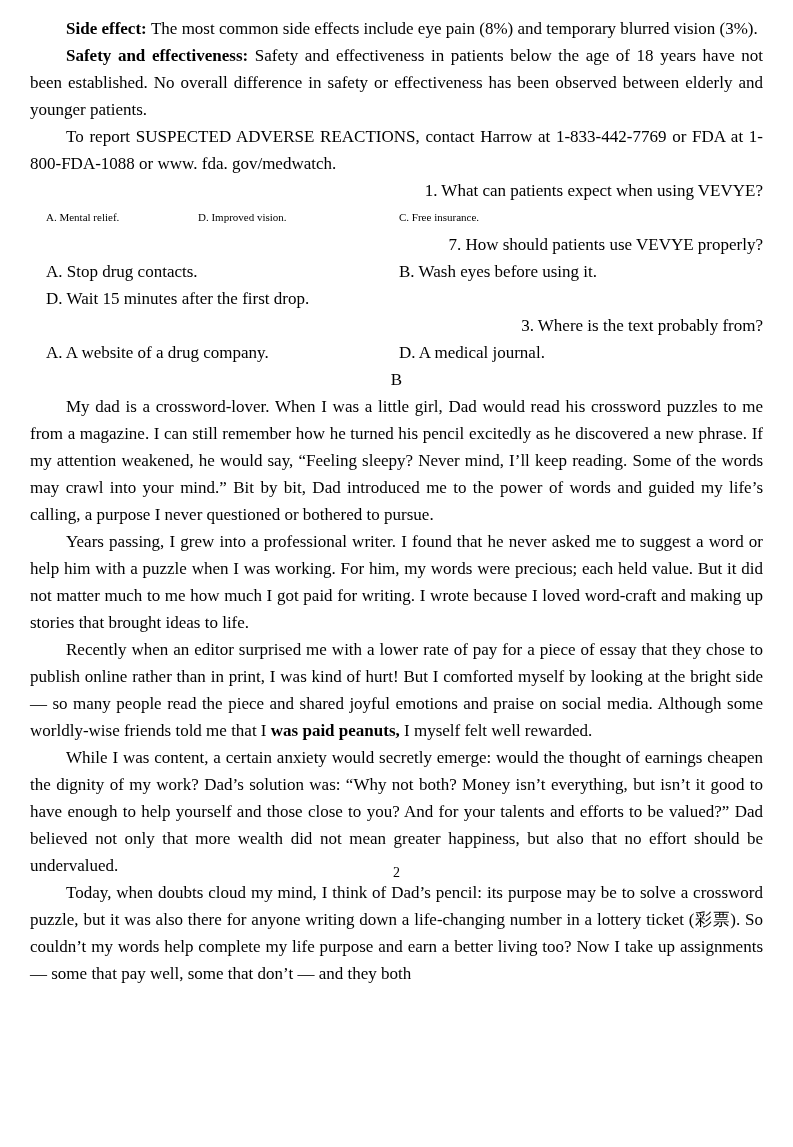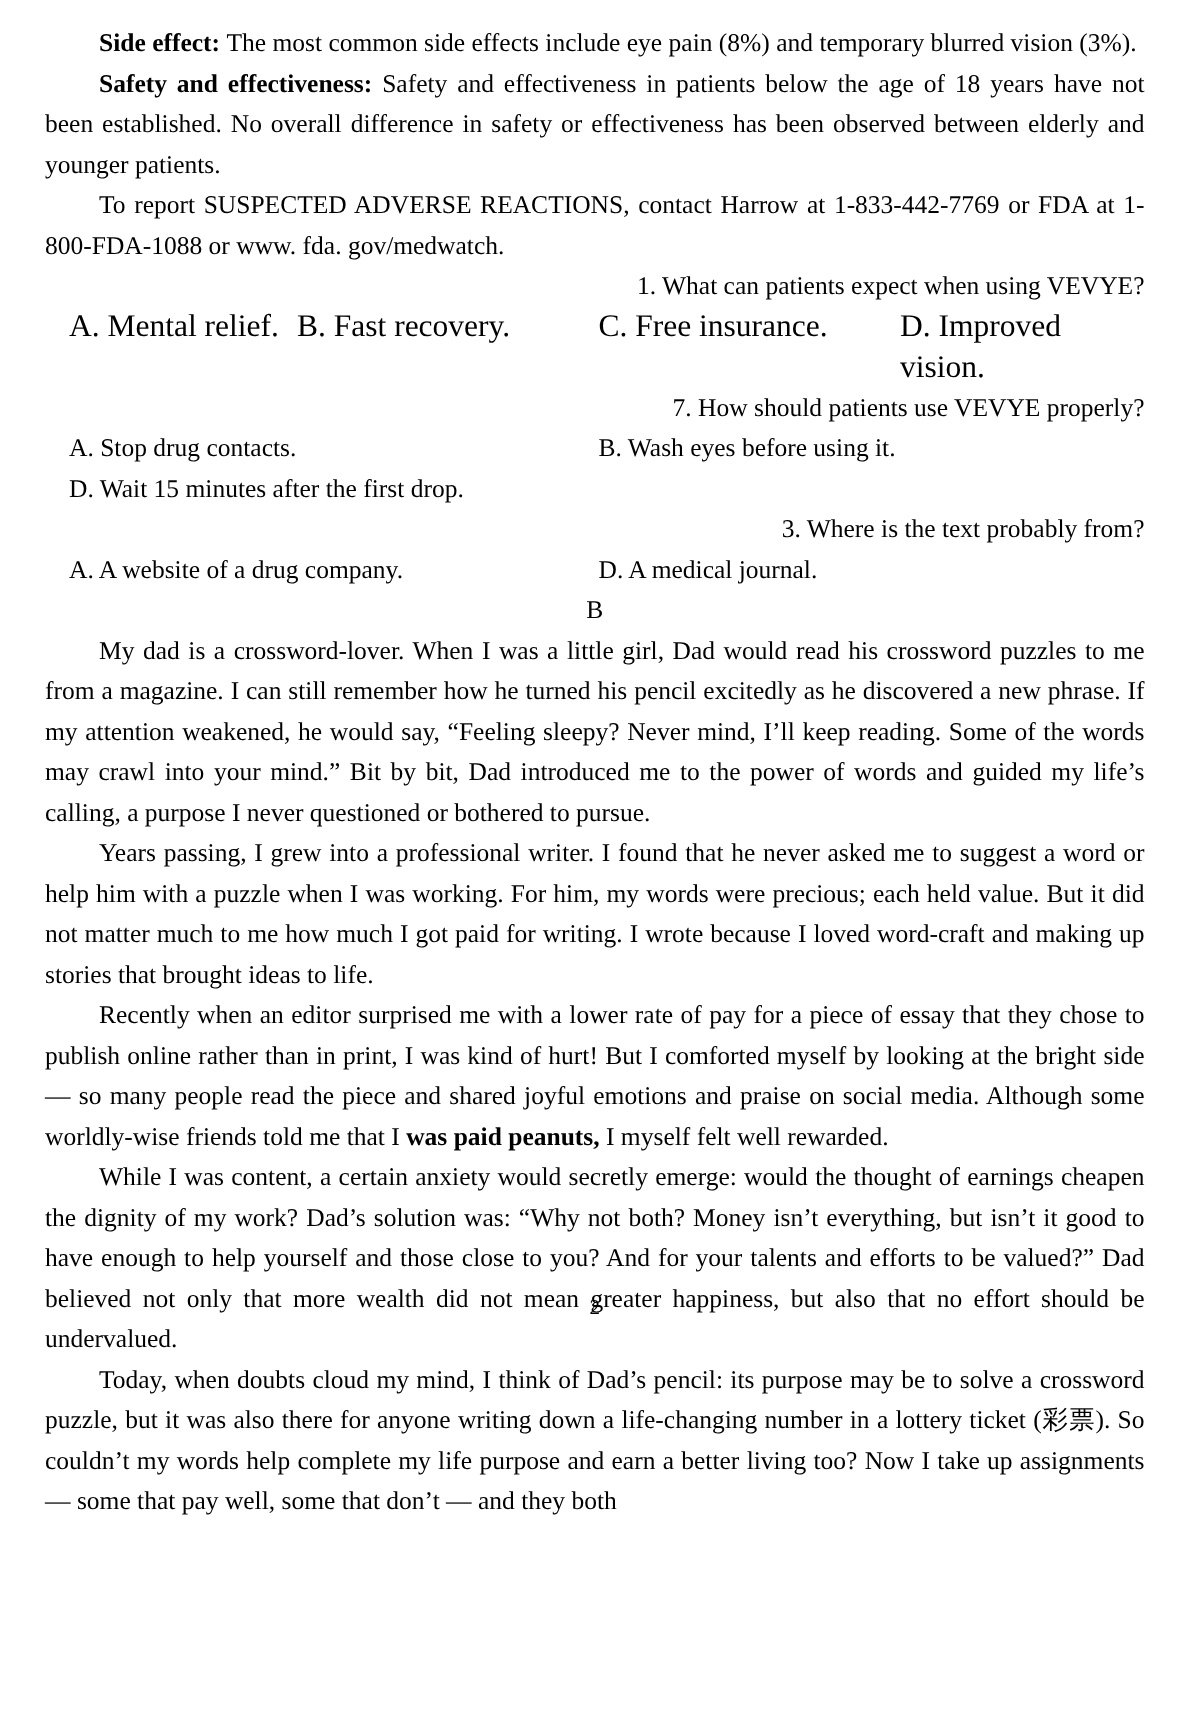--- a/index.html
+++ b/index.html
@@ -26,21 +26,21 @@
   .para.indent { text-indent: 36px; }
   .stem {
     font-size: 17px;
     line-height: 27px;
     text-align: right;
   }
   .options-row4 {
     display: grid;
     grid-template-columns: 152px 201px 201px 1fr;
     padding-left: 16px;
-    font-size: 21px;
+    font-size: 11px;
     line-height: 27px;
   }
   .options-col2 {
     display: grid;
     grid-template-columns: 353px 1fr;
     padding-left: 16px;
     font-size: 17px;
     line-height: 27px;
   }
   .section-heading {
@@ -67,23 +67,22 @@
   <p class="para indent"><b>Side effect: </b><span>The most common side effects include eye pain (8%) and temporary blurred vision (3%).</span></p>
 
   <p class="para indent"><b>Safety and effectiveness: </b><span>Safety and effectiveness in patients below the age of 18 years have not been established. No overall difference in safety or effectiveness has been observed between elderly and younger patients.</span></p>
 
   <p class="para indent"><span>To report SUSPECTED ADVERSE REACTIONS, contact Harrow at 1-833-442-7769 or FDA at 1-800-FDA-1088 or www. fda. gov/medwatch.</span></p>
 
   <div>
     <p class="stem">1. What can patients expect when using VEVYE?</p>
     <div class="options-row4">
       <span>A. Mental relief.</span>
-      <span>B. Fast recovery.</span>
+      <span>D. Improved vision.</span>
       <span>C. Free insurance.</span>
-      <span>D. Improved vision.</span>
     </div>
   </div>
 
   <div>
     <p class="stem">7. How should patients use VEVYE properly?</p>
     <div class="options-col2">
       <span>A. Stop drug contacts.</span>
       <span>B. Wash eyes before using it.</span>
       <span>D. Wait 15 minutes after the first drop.</span>
     </div>

